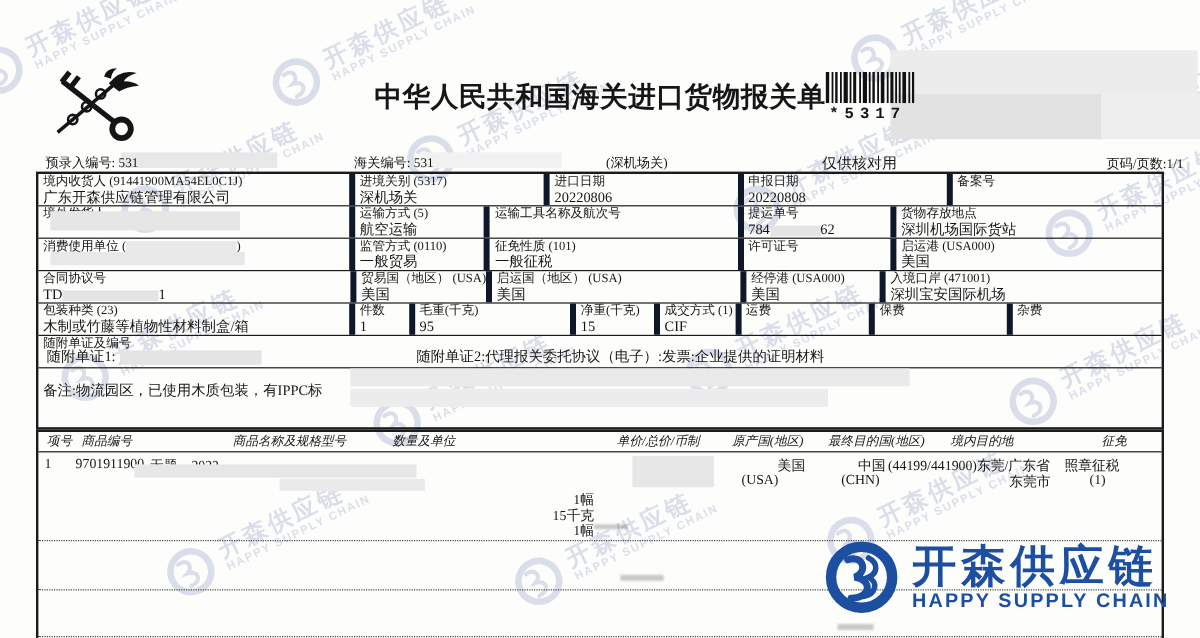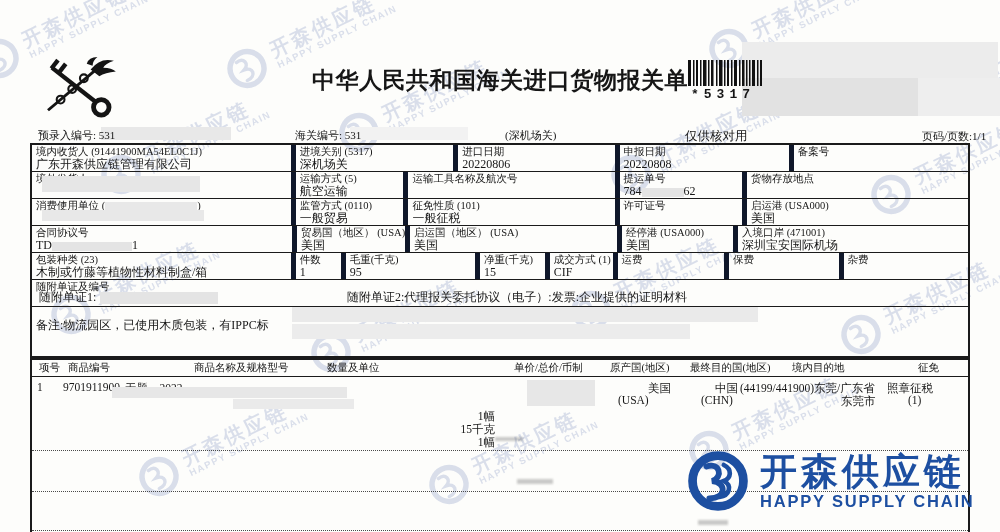--- a/index.html
+++ b/index.html
@@ -34,21 +34,21 @@
            border:2px solid #1b1b1b;box-sizing:border-box;z-index:2;}
   .frow{display:flex;border-bottom:1px solid #1b1b1b;box-sizing:border-box;height:27px;}
   .frow.tall{height:53px;border-bottom:none;}
   .fcell{box-sizing:border-box;border-right:5px solid #0f172a;padding:1px 4px;overflow:hidden;line-height:1.15;}
   .fcell.last{border-right:none;}
   .lab{font-size:10.5px;display:block;white-space:nowrap;}
   .val{font-size:12px;display:block;white-space:nowrap;}
   
   #goods{position:absolute;left:30px;top:358px;width:940px;height:174px;
          border:2px solid #1b1b1b;border-bottom:none;box-sizing:border-box;z-index:2;}
-  #ghead{position:absolute;left:0;top:0;right:0;height:16px;border-bottom:1px solid #1b1b1b;}
+  #ghead{position:absolute;left:0;top:0;right:0;height:16px;border-bottom:1px solid #1b1b1b;font-style:italic;}
   #ghead span{position:absolute;top:1px;font-size:10.5px;white-space:nowrap;}
   .gtxt{position:absolute;font-size:11.5px;white-space:nowrap;z-index:2;}
   .gqty{text-align:right;width:73px;left:390px;margin-top:28px;}
   .dotline{position:absolute;left:0;right:0;height:0;border-top:1px dotted #4a4a4a;}
   
   #biglogo{position:absolute;left:686px;top:449px;display:flex;align-items:center;gap:10px;
            color:#1d4fa1;z-index:3;font-family:"Liberation Sans","DejaVu Sans",sans-serif;}
   #biglogo svg{width:64px;height:64px;}
   #biglogo .t{display:flex;flex-direction:column;line-height:1;}
   #biglogo .cn{font-size:37px;font-weight:bold;letter-spacing:4px;}
@@ -315,20 +315,21 @@
     </div>
     <div class="fcell" style="width:212px">
       <span class="lab">运输工具名称及航次号</span>
     </div>
     <div class="fcell" style="width:128px">
       <span class="lab">提运单号</span>
       <span class="val"><span>784</span><span class="mask" style="width:42px"></span><span>62</span></span>
     </div>
     <div class="fcell last" style="width:222px">
       <span class="lab">货物存放地点</span>
+      <span class="val">深圳机场国际货站</span>
     </div>
   </div>
 
   <div class="frow">
     <div class="fcell" style="width:265px">
       <span class="lab"><span>消费使用单位 (</span><span class="mask" style="width:92px;background:#e8e8e8"></span><span>)</span></span>
     </div>
     <div class="fcell" style="width:113px">
       <span class="lab">监管方式 (0110)</span>
       <span class="val">一般贸易</span>

